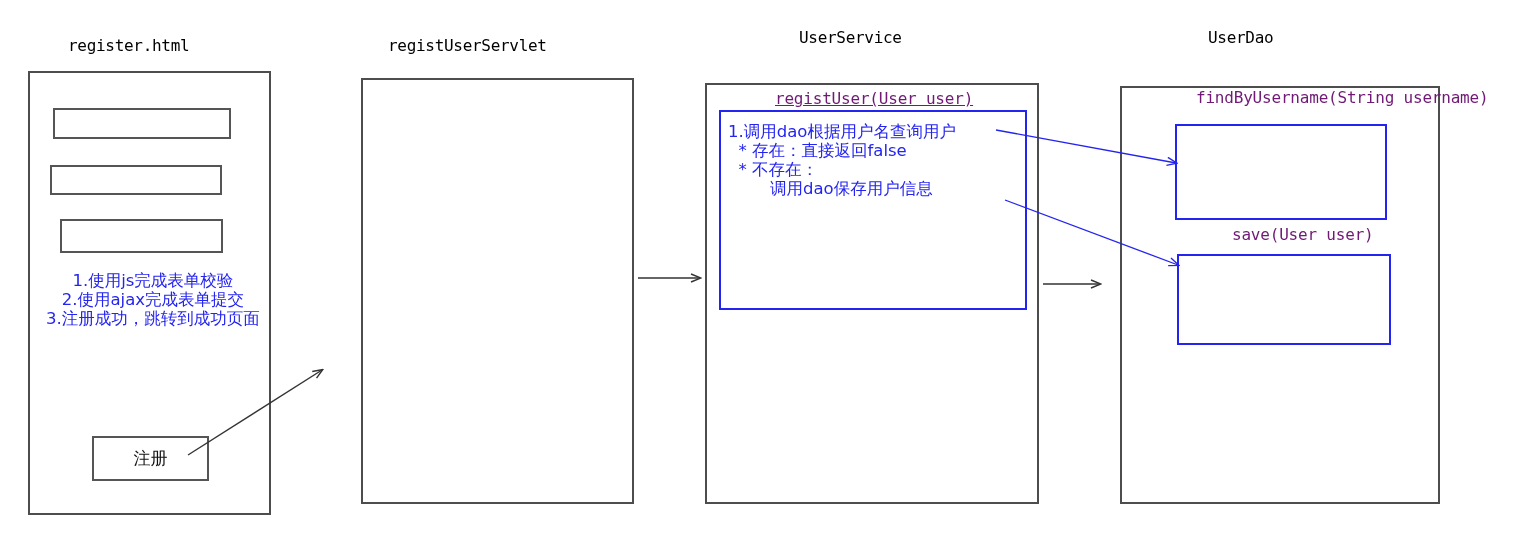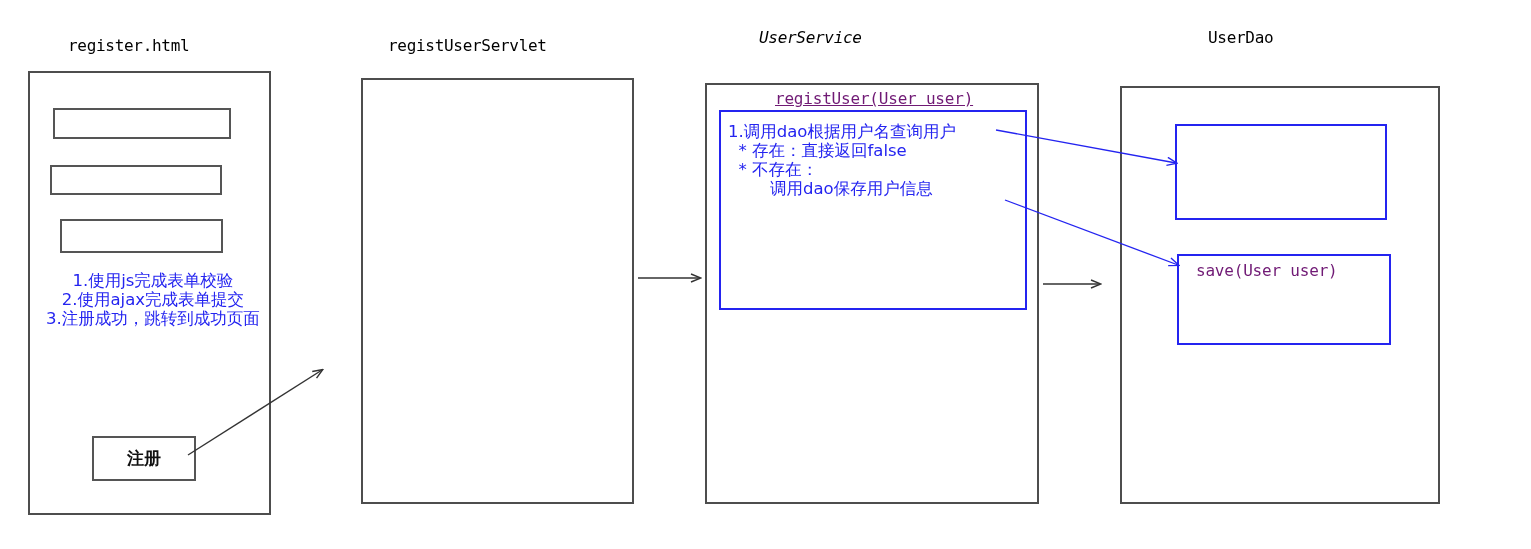--- a/index.html
+++ b/index.html
@@ -90,48 +90,49 @@
   <div class="panel" style="left:28px; top:71px; width:243px; height:444px;"></div>
 
   <div class="input-box" style="left:53px; top:108px; width:178px; height:31px;"></div>
   <div class="input-box" style="left:50px; top:165px; width:172px; height:30px;"></div>
   <div class="input-box" style="left:60px; top:219px; width:163px; height:34px;"></div>
 
   <div class="blue-note" style="left:46px; top:271px;text-align:center;">1.使用js完成表单校验
 2.使用ajax完成表单提交
 3.注册成功，跳转到成功页面</div>
 
-  <div class="submit-btn" style="left:92px; top:436px; width:104px; height:45px;font-weight:bold;">注册</div>
+  <div class="submit-btn" style="left:92px; top:436px; width:117px; height:45px;">注册</div>
 
   <div class="panel-title" style="left:388px; top:36px;">registUserServlet</div>
 
   <div class="panel" style="left:361px; top:78px; width:273px; height:426px;"></div>
 
 
-  <div class="panel-title" style="left:759px; top:28px;font-style:italic;">UserService</div>
+  <div class="panel-title" style="left:799px; top:28px;">UserService</div>
 
   <div class="panel" style="left:705px; top:83px; width:334px; height:421px;"></div>
 
   <div class="blue-mono" style="left:775px; top:89px; text-decoration: underline;">registUser(User user)</div>
 
   <div class="blue-box" style="left:719px; top:110px; width:308px; height:200px;"></div>
 
   <div class="blue-note" style="left:728px; top:122px;">1.调用dao根据用户名查询用户
   * 存在：直接返回false
   * 不存在：
         调用dao保存用户信息</div>
 
   <div class="panel-title" style="left:1208px; top:28px;">UserDao</div>
 
   <div class="panel" style="left:1120px; top:86px; width:320px; height:418px;"></div>
 
+  <div class="blue-mono" style="left:1196px; top:88px;">findByUsername(String username)</div>
 
   <div class="blue-box" style="left:1175px; top:124px; width:212px; height:96px;"></div>
 
-  <div class="blue-mono" style="left:1196px; top:225px;margin-top:36px;">save(User user)</div>
+  <div class="blue-mono" style="left:1232px; top:225px;">save(User user)</div>
 
   <div class="blue-box" style="left:1177px; top:254px; width:214px; height:91px;"></div>
 
   <svg class="overlay" viewBox="0 0 1531 549">
     <defs>
       <marker id="arrowDark" markerWidth="12" markerHeight="12" refX="10" refY="5" orient="auto" markerUnits="userSpaceOnUse">
         <path d="M1,1 L11,5 L1,9" fill="none" stroke="#333333" stroke-width="1.4"></path>
       </marker>
       <marker id="arrowBlue" markerWidth="12" markerHeight="12" refX="10" refY="5" orient="auto" markerUnits="userSpaceOnUse">
         <path d="M1,1 L11,5 L1,9" fill="none" stroke="#2424f0" stroke-width="1.4"></path>

